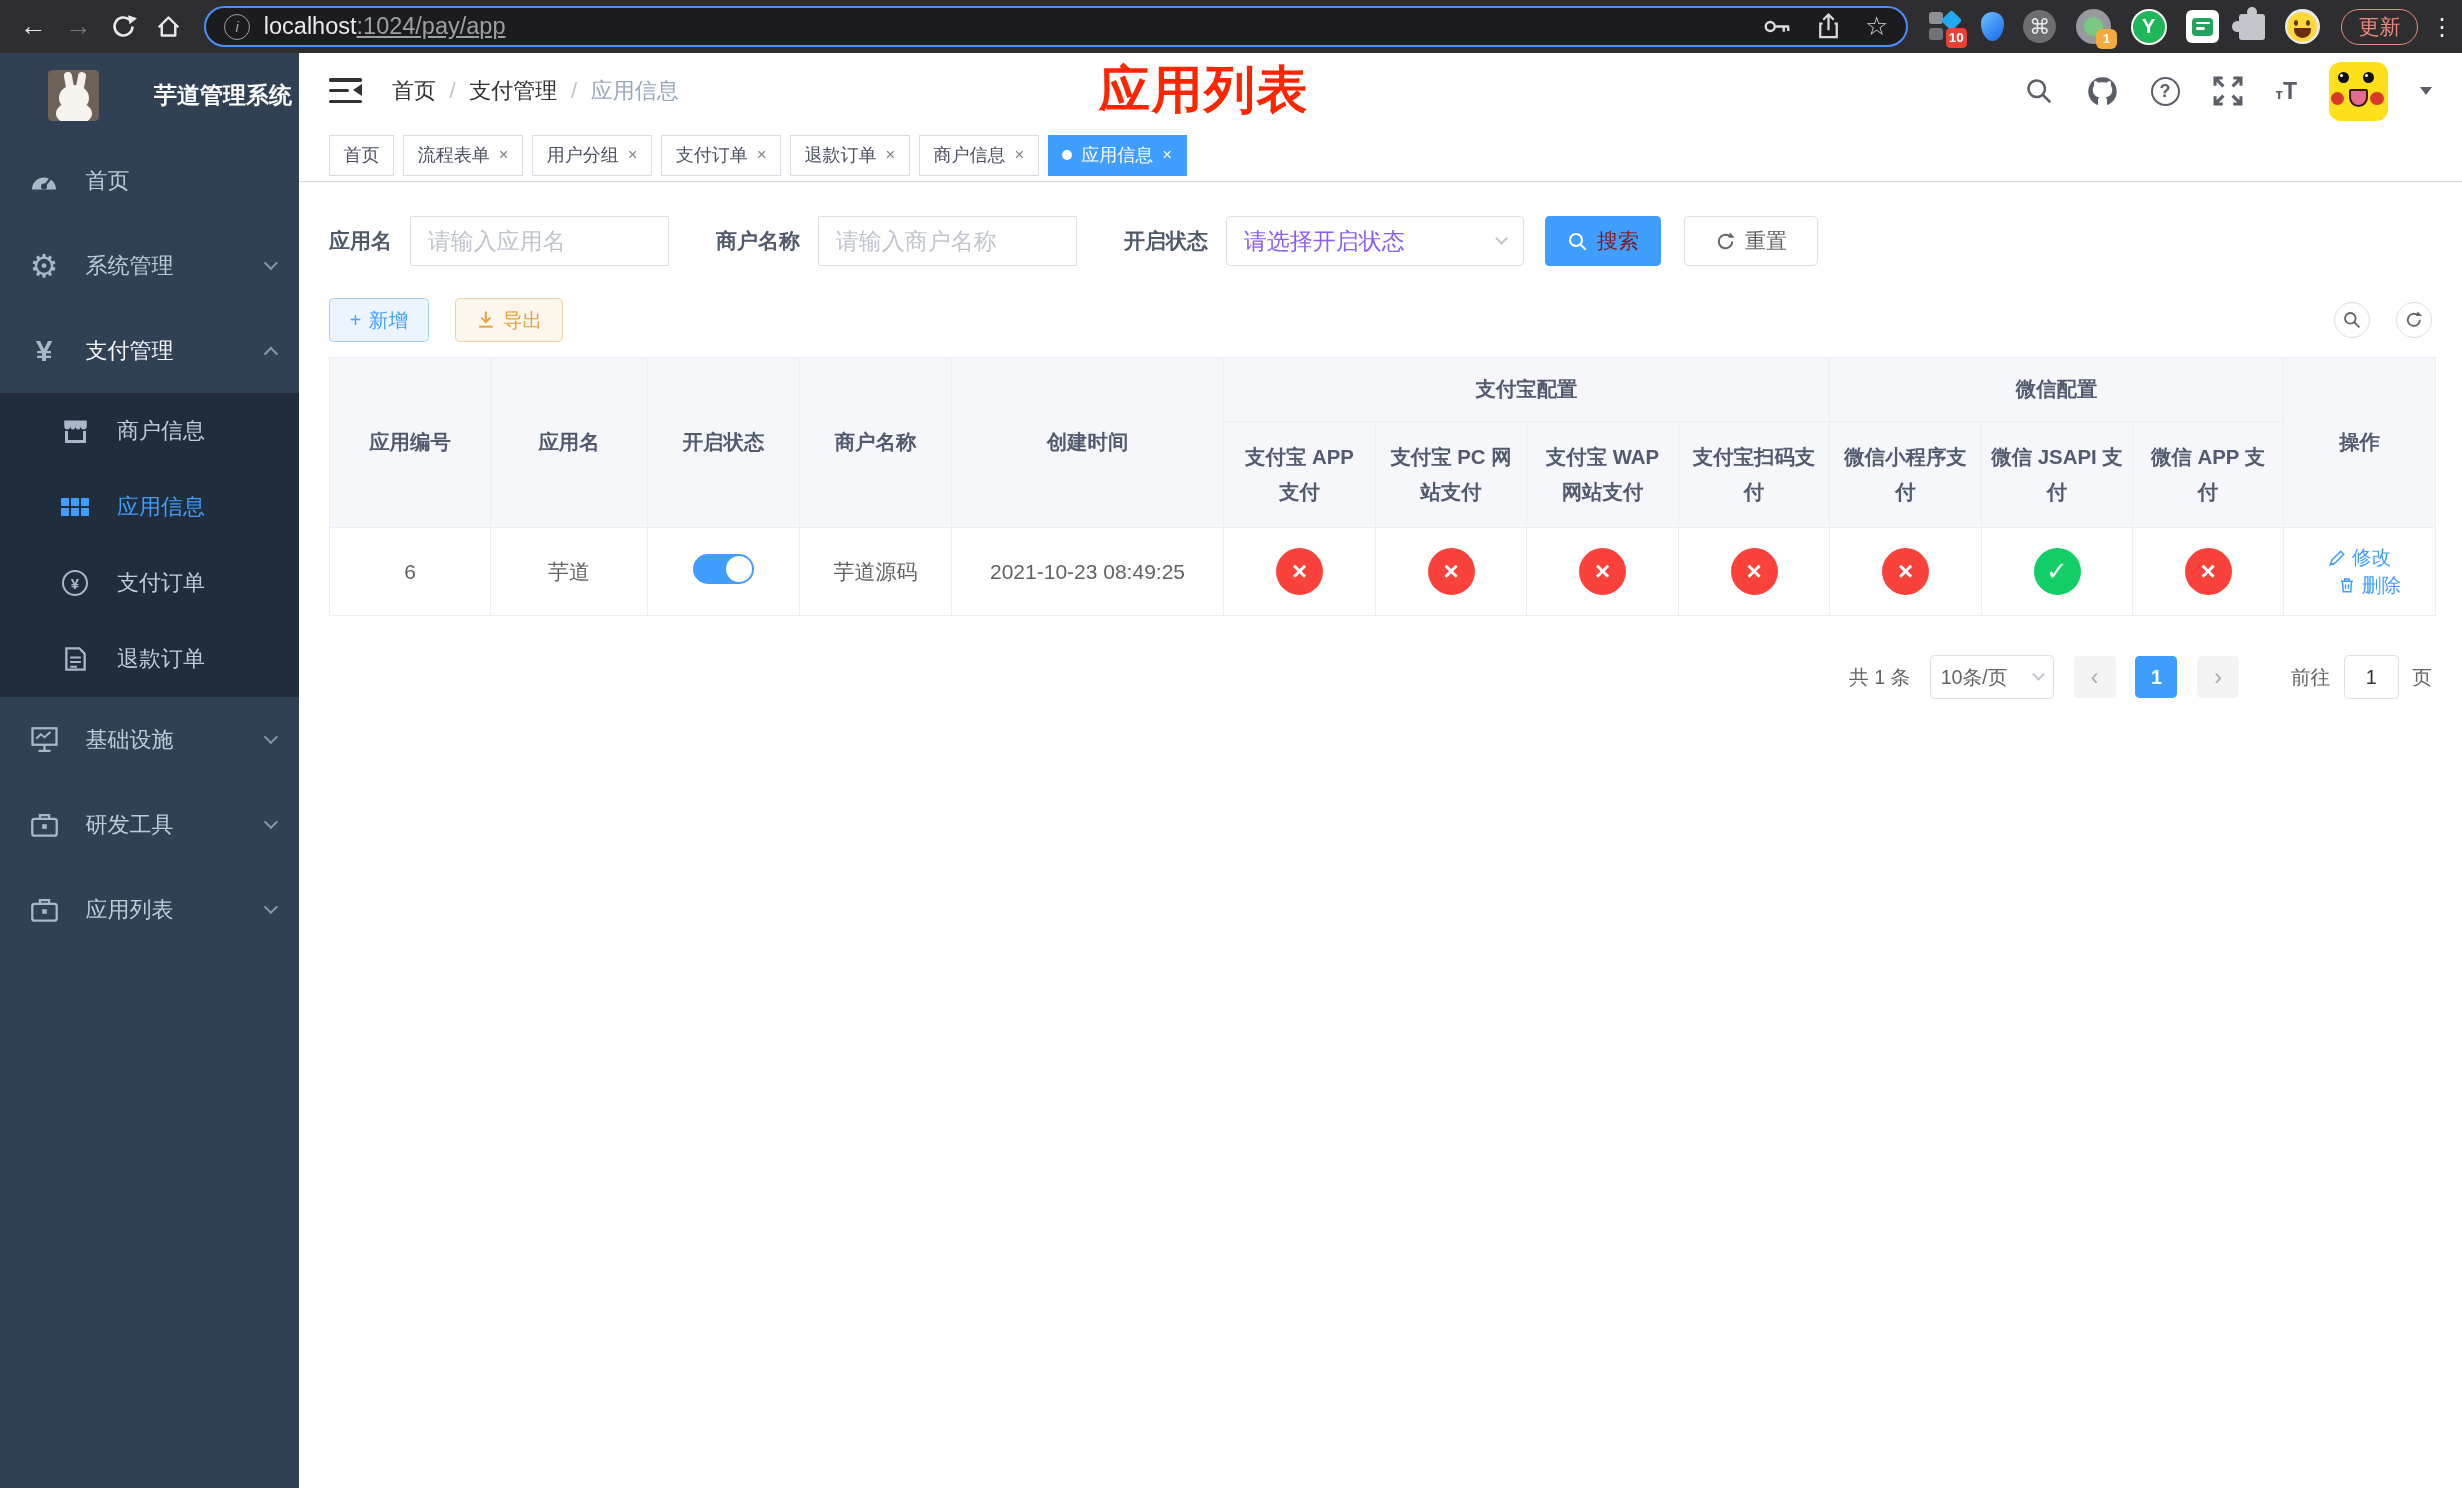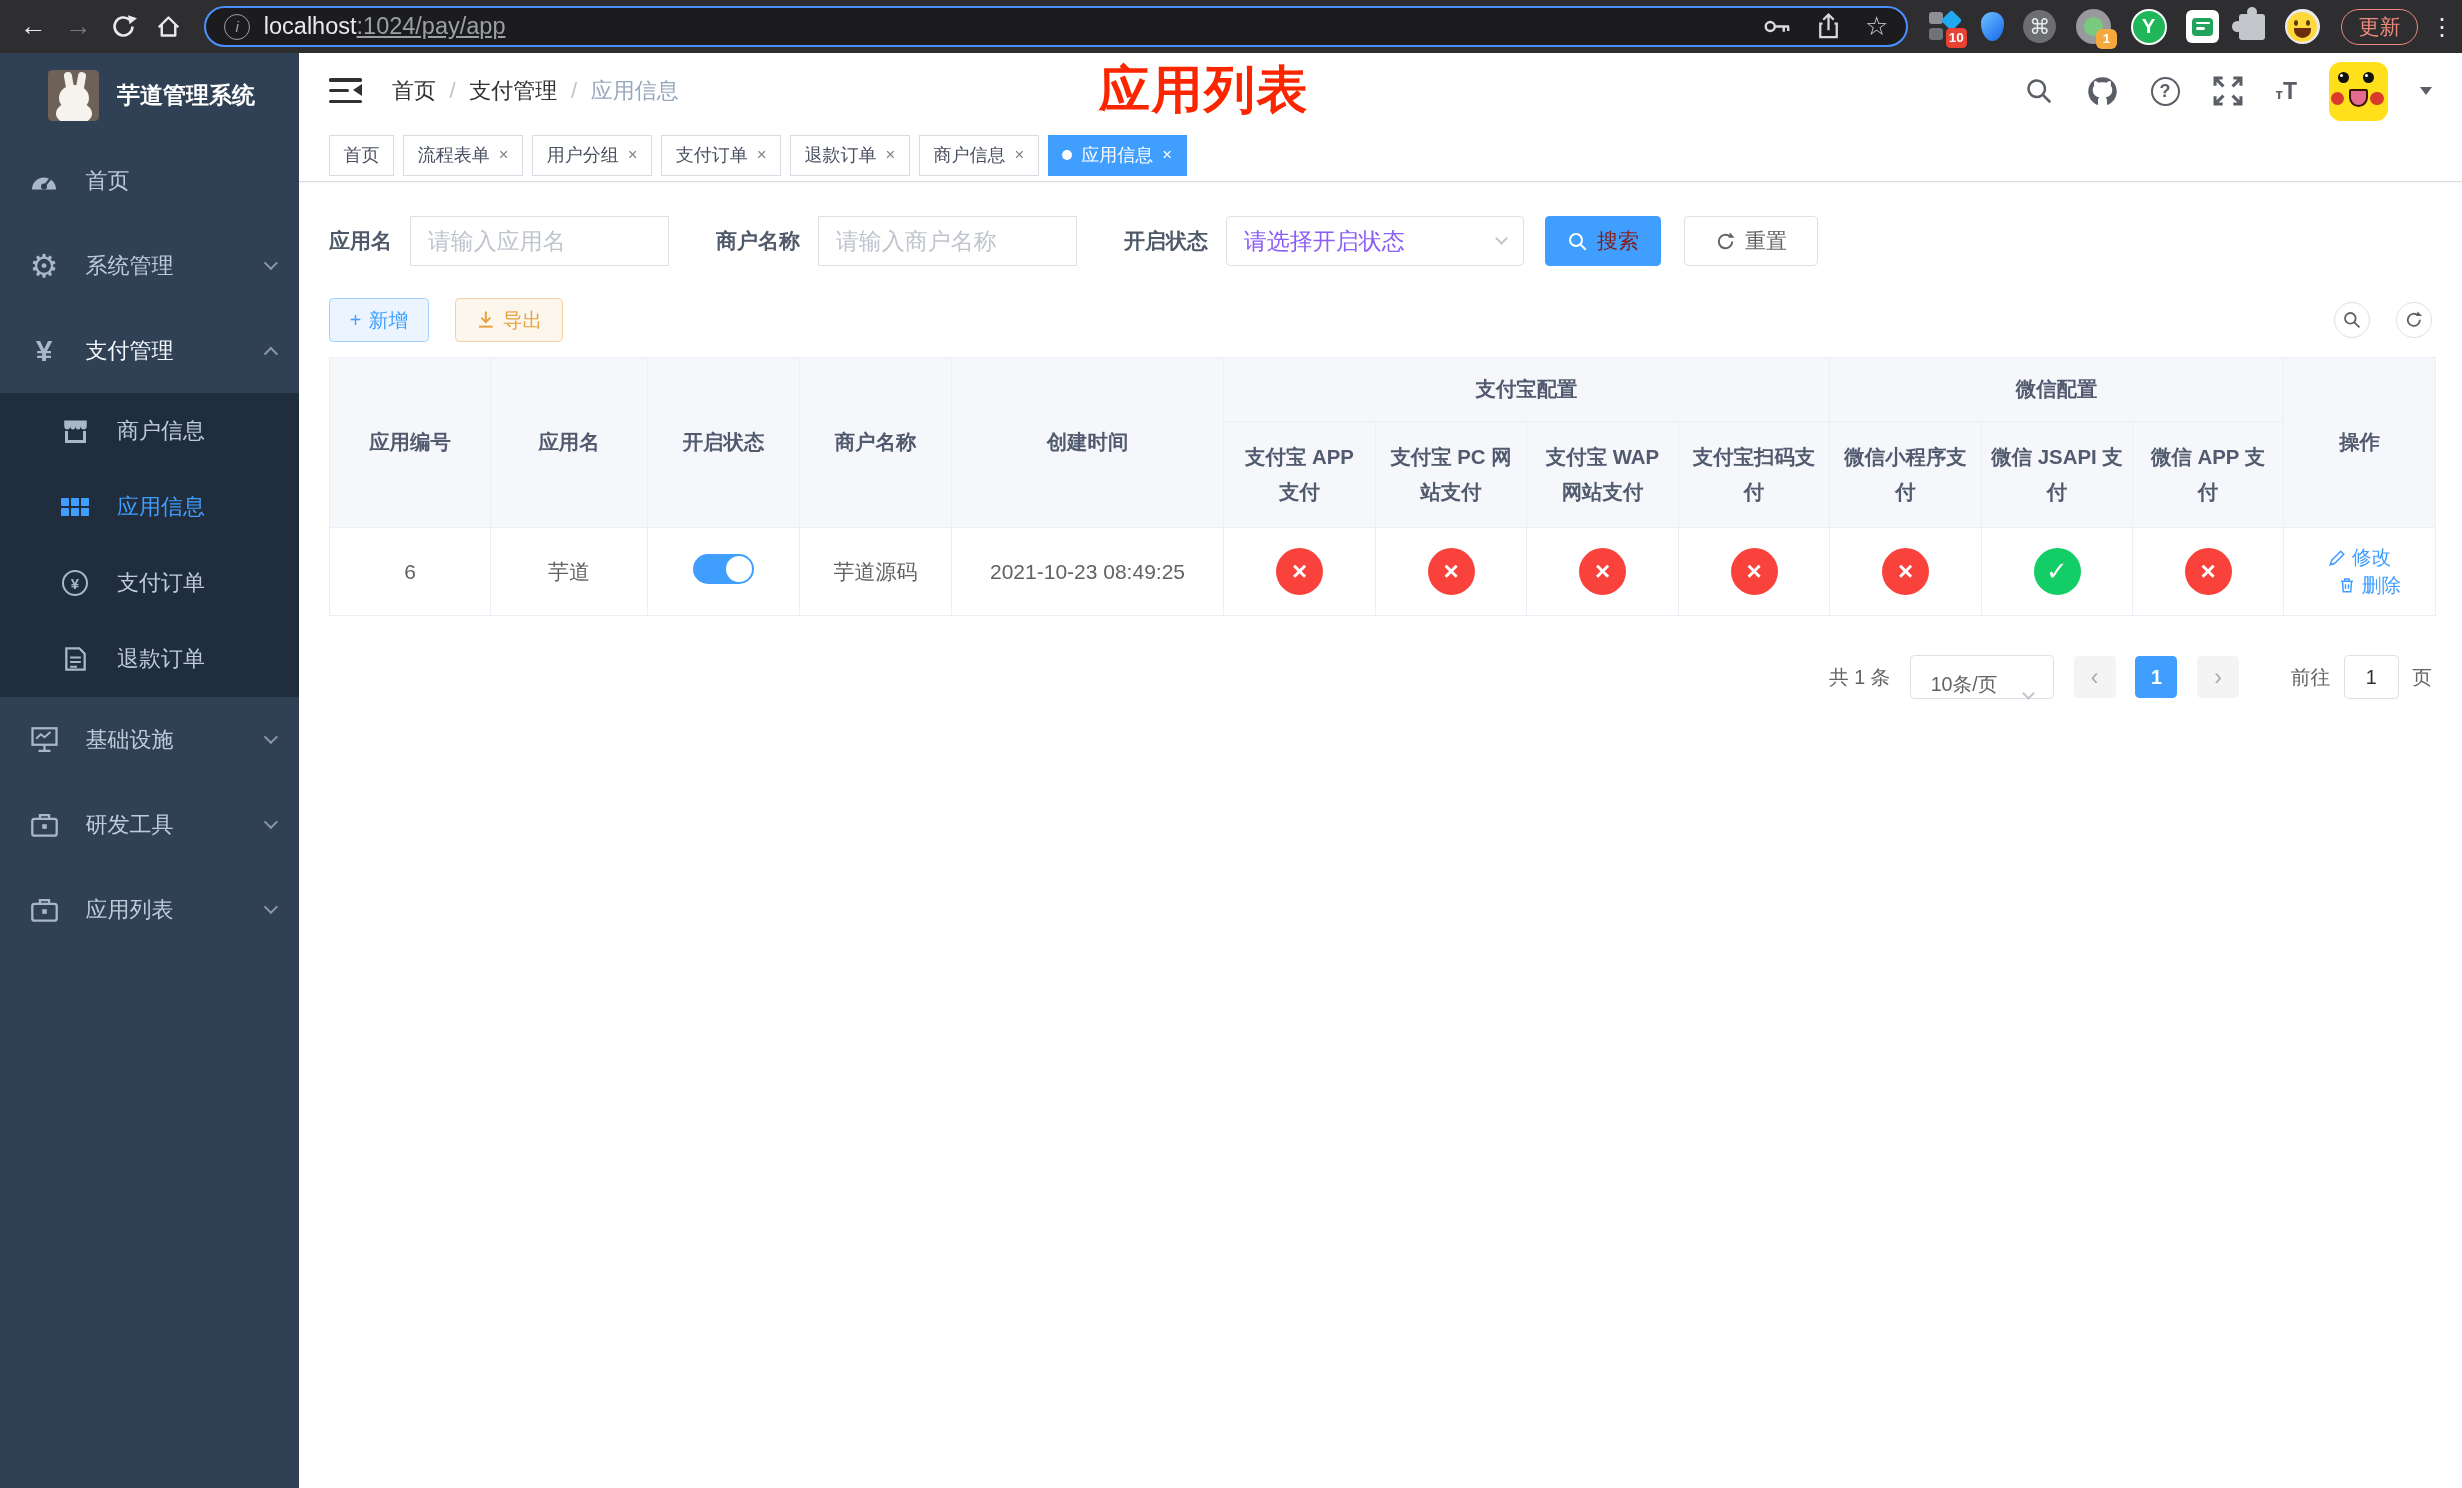--- a/index.html
+++ b/index.html
@@ -67,21 +67,21 @@
   .update-btn { margin-left:21px; height:36px; border:1.5px solid #ee8a7e; border-radius:18px;
     color:#ee8a7e; font-size:21px; padding:0 16.7px; display:flex; align-items:center;
     background:transparent; flex:0 0 auto; }
   .dots { margin-left:12px; color:#e8eaed; font-size:24px; flex:0 0 auto; }
 
   
   .app { position:absolute; top:53px; left:0; right:0; bottom:0; display:flex; }
 
   
   .sidebar { width:299px; background:#304156; flex:0 0 auto; overflow:hidden; }
-  .logo-row { height:85px; display:flex; align-items:center; padding-left:48px; }
+  .logo-row { height:85px; display:flex; align-items:center; padding-left:48px;gap:37px; }
   .rabbit { width:51px; height:51px; border-radius:4.5px; background:#6e6158; position:relative; overflow:hidden; }
   .rabbit .ear { position:absolute; top:1.5px; width:7.6px; height:19.7px; background:#f3efe9;
     border-radius:4.5px; }
   .rabbit .ear.l { left:16.7px; transform:rotate(-10deg); }
   .rabbit .ear.r { left:29px; transform:rotate(10deg); }
   .rabbit .head { position:absolute; left:10.6px; top:15px; width:30px; height:26px;
     background:#f7f4ef; border-radius:50%; }
   .rabbit .body { position:absolute; left:7.6px; top:32px; width:36px; height:23px;
     background:#f7f4ef; border-radius:50%; }
   .logo-title { color:#fff; font-size:23px; font-weight:bold; margin-left:18px; }
@@ -196,22 +196,22 @@
     align-items:center; justify-content:center; color:#fff; font-size:26px; font-weight:bold; }
   .scircle.fail { background:#f8423b; }
   .scircle.success { background:#13ce66; }
   .op-link { color:#409eff; font-size:19.7px; cursor:pointer; display:inline-flex;
     align-items:center; gap:6px; white-space:nowrap; }
   .op-link + .op-link { margin-left:19.7px; }
 
   
   .pagination { margin-top:39px; display:flex; align-items:center; justify-content:flex-end;
     font-size:19.7px; color:#606266; gap:19.7px; padding-right:0; }
-  .pg-select { width:144px; height:44px; border:0.8px solid #dcdfe6; border-radius:4.5px;
-    display:flex; align-items:flex-end; justify-content:center; gap:27px; cursor:pointer; }
+  .pg-select { width:124px; height:44px; border:0.8px solid #dcdfe6; border-radius:4.5px;
+    display:flex; align-items:center; justify-content:center; gap:27px; cursor:pointer; }
   .pg-btn { width:42px; height:42px; background:#f4f4f5; border-radius:4.5px; display:flex;
     align-items:center; justify-content:center; font-size:23px; color:#a8abb2; cursor:pointer; }
   .pg-page { width:42px; height:42px; background:#409eff; color:#fff; border-radius:4.5px;
     display:flex; align-items:center; justify-content:center; font-weight:bold; cursor:pointer; }
   .pg-goto { display:flex; align-items:center; gap:13.6px; margin-left:32px; }
   .pg-input { width:55px; height:44px; border:0.8px solid #dcdfe6; border-radius:4.5px;
     text-align:center; font-size:19.7px; color:#303133; outline:none;
     font-family:"Liberation Sans","DejaVu Sans",sans-serif; }
 
   

